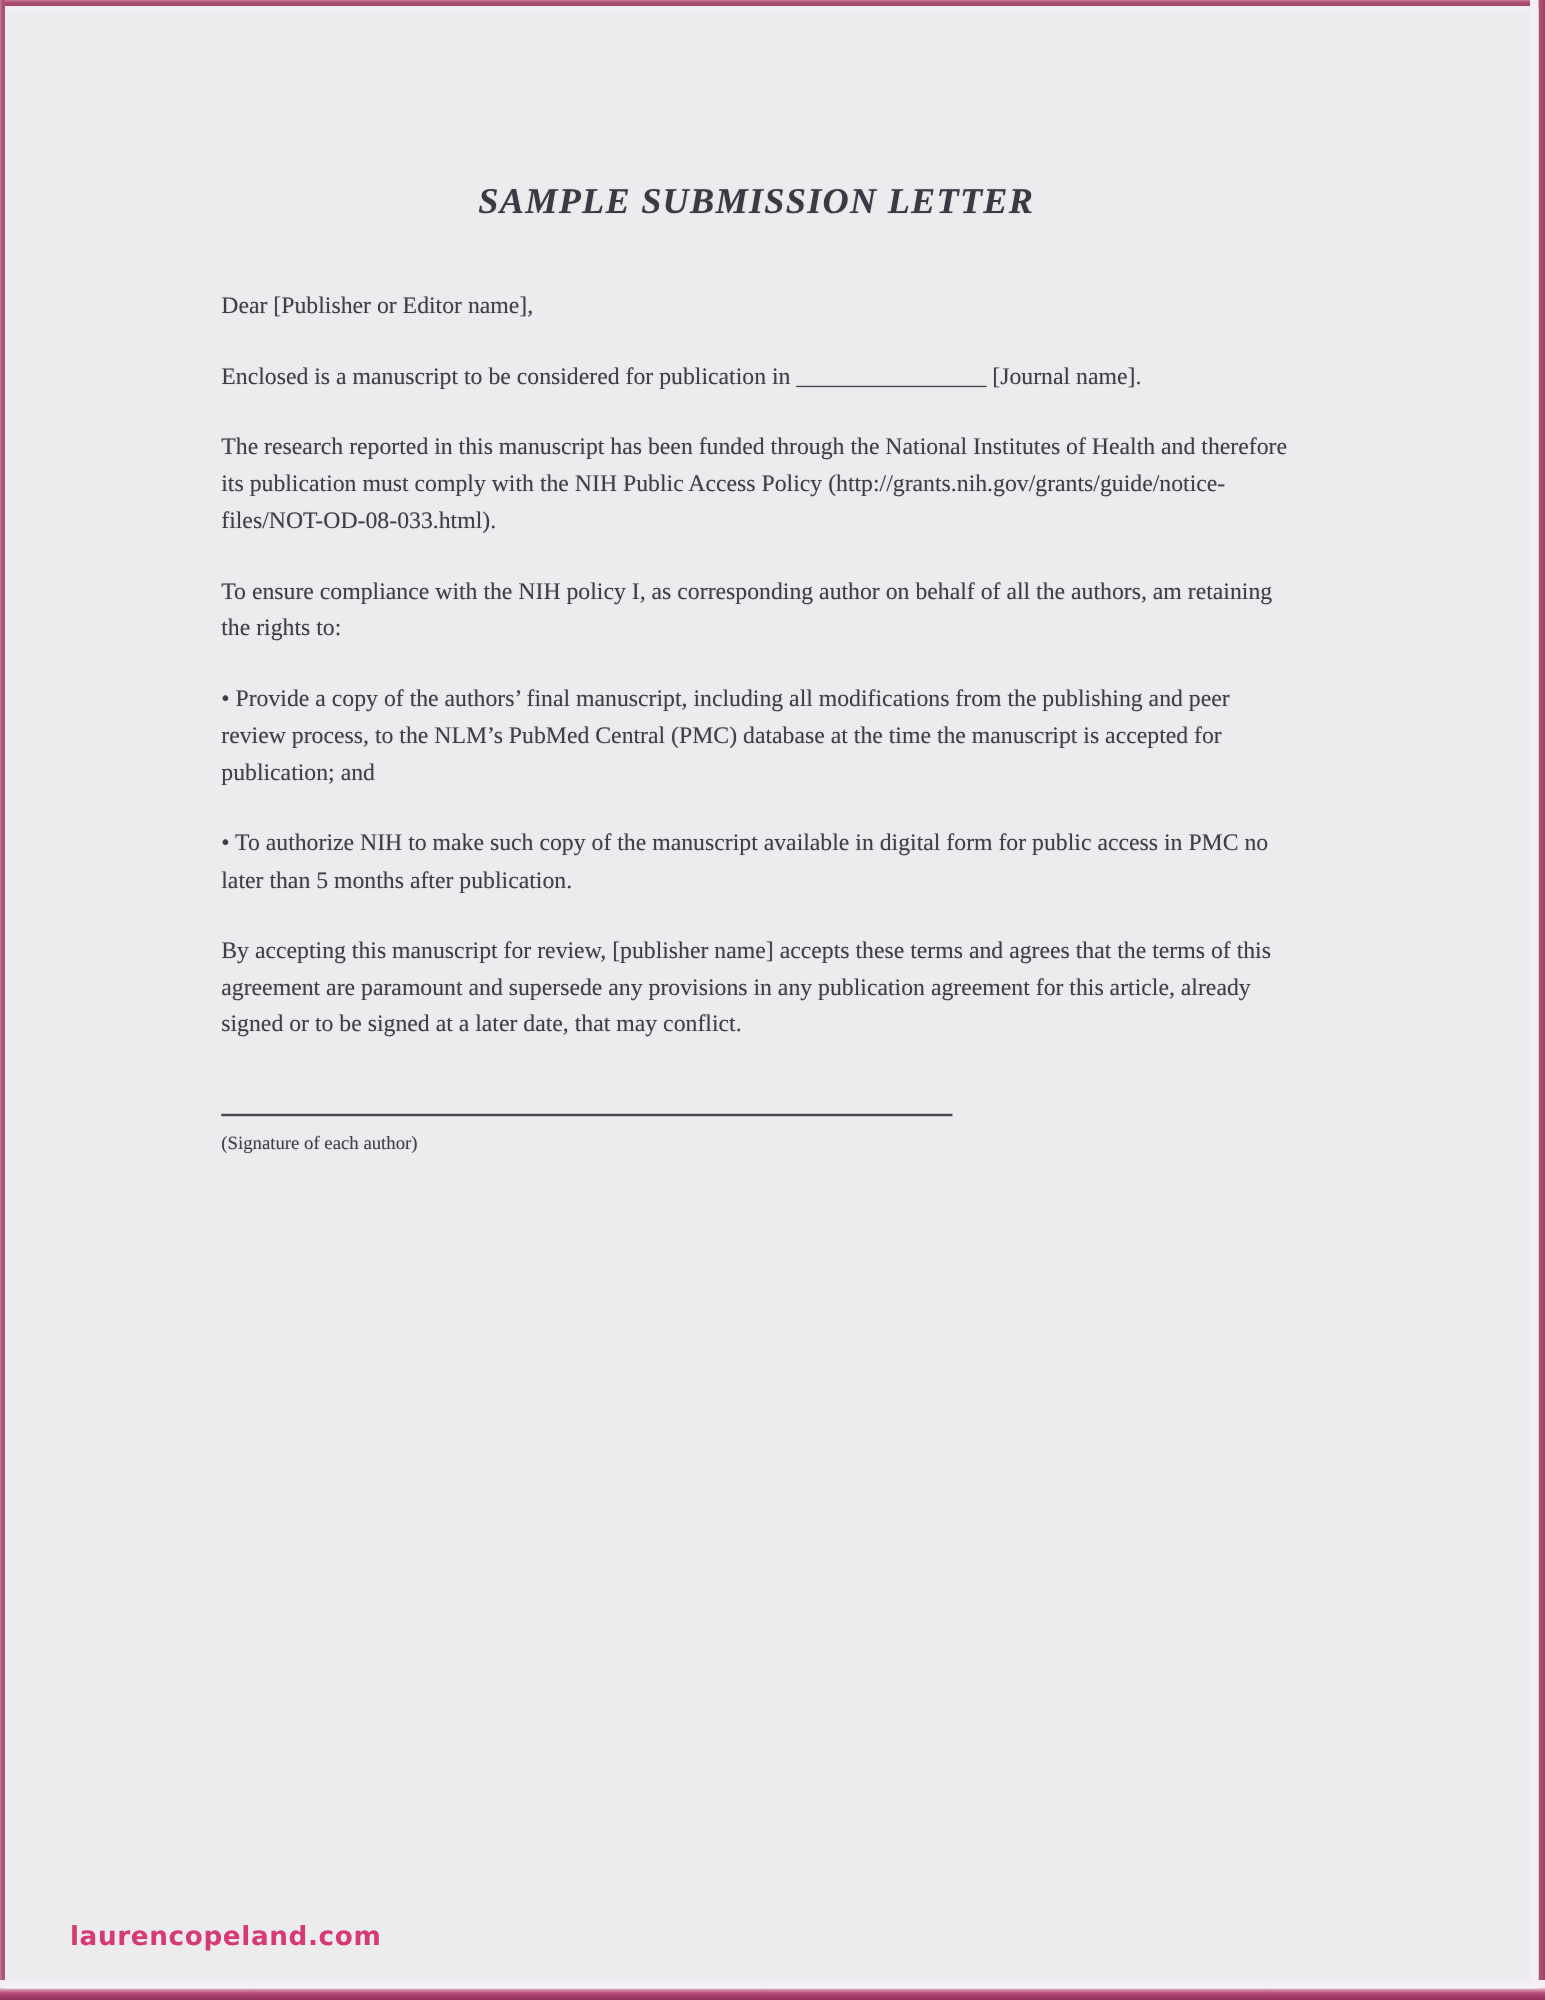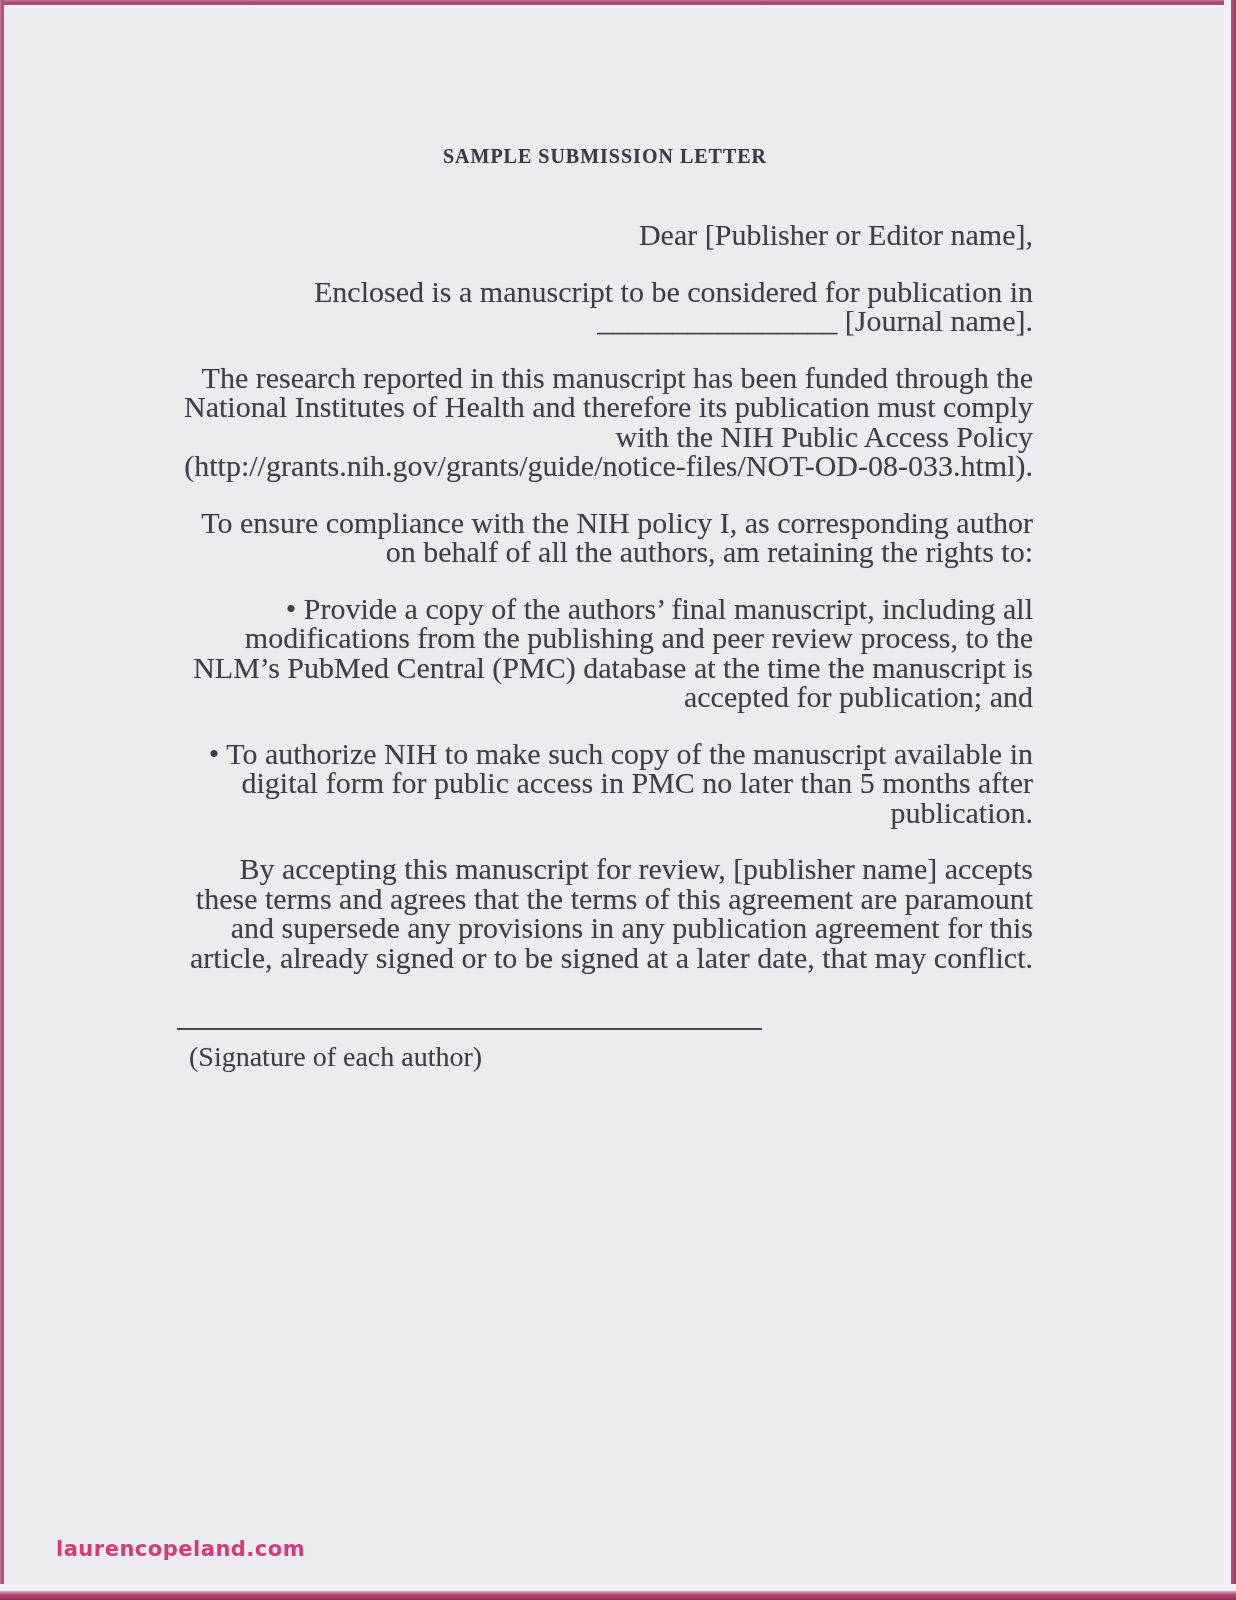--- a/index.html
+++ b/index.html
@@ -44,48 +44,48 @@
   }
 
   
   .content {
     position: absolute;
     left: 177px;
     top: 145px;
     width: 856px;
   }
   .title {
-    font-size: 20px;
+    font-size: 29px;
     font-weight: bold;
     text-align: center;
     letter-spacing: 1px;
     margin: 0 0 52px 0;
     color: #3a3a44;
     text-shadow: 0 0 1px rgba(58,58,68,0.35);
+    font-style: italic;
   }
   .para {
-    font-size: 30px;
+    font-size: 19px;
     line-height: 29.5px;
     margin: 0 0 27px 0;
     text-shadow: 0 0 1px rgba(62,62,71,0.30);
-    text-align: right;
   }
   .signature-block {
     margin-top: 56px;
   }
   .signature-line {
     width: 585px;
     height: 0;
     border-bottom: 2px solid #4a4a53;
     margin-bottom: 8px;
   }
   .signature-caption {
-    font-size: 28px;
+    font-size: 15px;
     line-height: 29.5px;
-    margin: 12px;
+    margin: 0;
     text-shadow: 0 0 1px rgba(62,62,71,0.30);
   }
 
   
   .watermark {
     position: absolute;
     left: 56px;
     top: 1537px;
     font-family: "DejaVu Sans", sans-serif;
     font-weight: bold;

